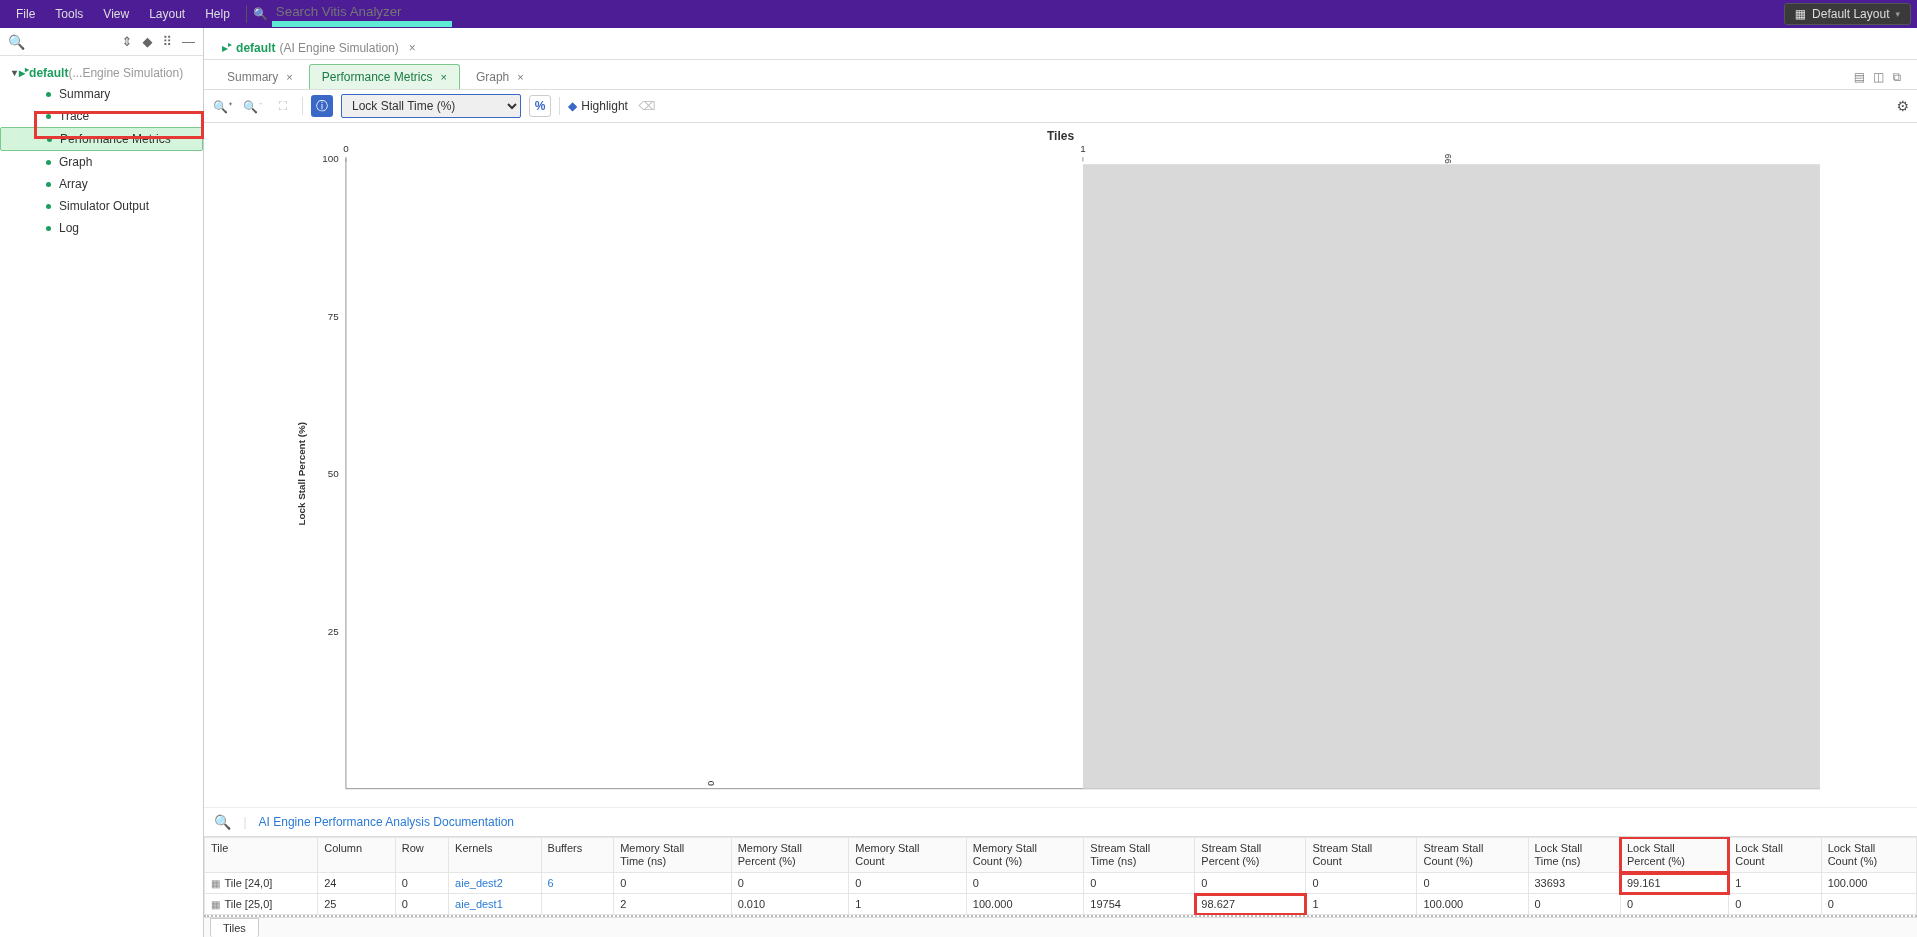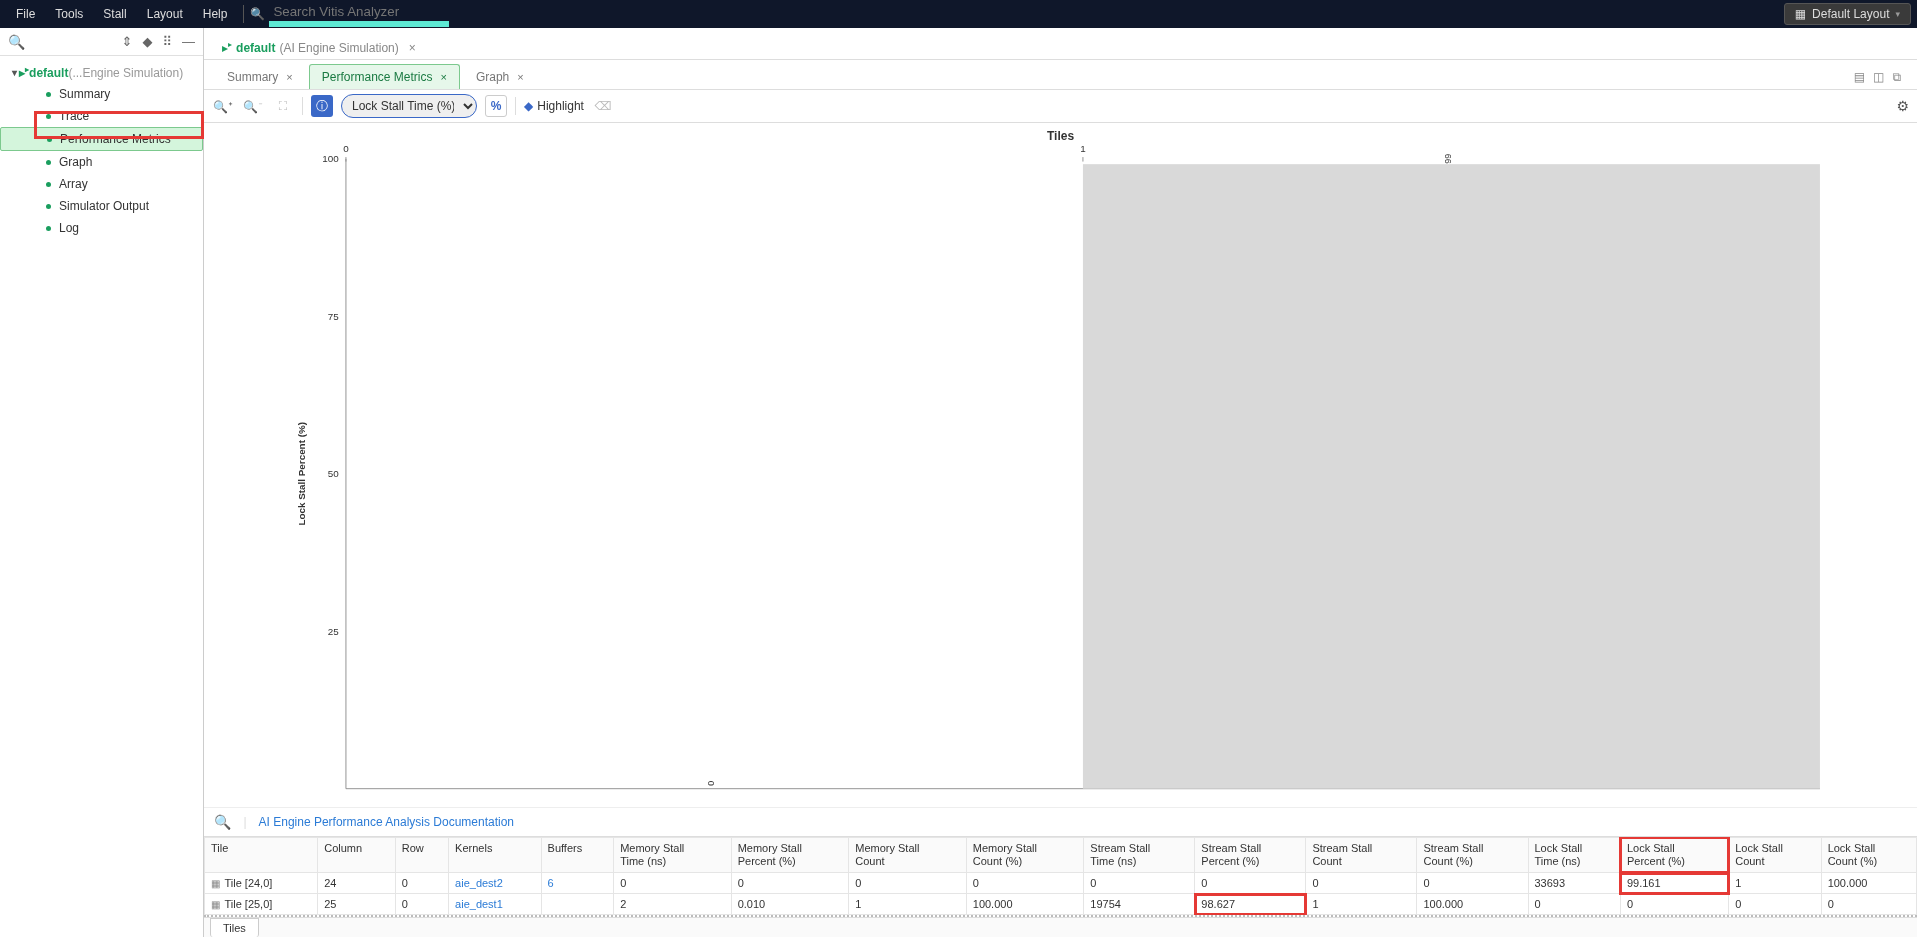--- a/index.html
+++ b/index.html
@@ -1,19 +1,19 @@
 <!DOCTYPE html>
 <html><head>
 <meta charset="utf-8">
 <style>
   * { box-sizing: border-box; margin: 0; padding: 0; font-family: Arial, sans-serif; }
   body { font-size: 12px; background: #f5f5f5; color: #333; }
   
   
-  .menubar { background: #0f172a; height: 28px; display: flex; align-items: center; padding: 0 6px; color: #ddd; }
+  .menubar { background: #4c1d95; height: 28px; display: flex; align-items: center; padding: 0 6px; color: #ddd; }
   .menubar .menu-item { padding: 4px 10px; cursor: pointer; font-size: 12px; }
   .menubar .sep { width: 1px; height: 18px; background: #555; margin: 0 6px; }
   .menubar .search-box { display: flex; align-items: center; color: #888; }
   .menubar .search-box input { background: transparent; border: none; border-bottom: 6px solid #5eead4; color: #ccc; padding: 2px 4px; width: 180px; }
   .menubar .search-icon { margin-right: 4px; font-size: 12px; }
   .menubar .spacer { flex: 1; }
   .layout-btn { background: #3a3a3a; border: 1px solid #555; border-radius: 3px; padding: 3px 10px; color: #ddd; display: flex; align-items: center; gap: 6px; font-size: 12px; }
   .layout-btn .chev { font-size: 9px; color: #999; }
   
   
@@ -50,21 +50,21 @@
   .inner-tab.active { border: 1px solid #7cc98e; border-bottom: none; background: #e6f7ea; color: #1a7a42; }
   .inner-tab .close { font-size: 11px; cursor: pointer; }
   .inner-tabs .spacer { flex: 1; }
   .inner-tabs .dockicons { display:flex; gap: 8px; color: #888; padding-right: 6px;}
   
   
   .ana-toolbar { border-bottom: 1px solid #ddd; padding: 4px 8px; display: flex; align-items: center; gap: 8px; background: #fff; }
   .ana-toolbar .tbtn { width: 22px; height: 22px; display: inline-flex; align-items: center; justify-content: center; border-radius: 3px; cursor: pointer; color: #555; }
   .ana-toolbar .tbtn.disabled { color: #bbb; }
   .ana-toolbar .tbtn.active { background: #3a68c7; color: #fff; }
-  .ana-toolbar select { border: 1px solid #3a68c7; padding: 3px 6px; width: 136px; border-radius: 12px; font-size: 12px; color: #333;}
+  .ana-toolbar select { border: 1px solid #3a68c7; padding: 3px 6px; width: 180px; border-radius: 2px; font-size: 12px; color: #333;}
   .ana-toolbar .pct-toggle { border: 1px solid #ccc; width: 22px; height: 22px; display: inline-flex; align-items: center; justify-content: center; font-weight: 700; color: #3a68c7; border-radius: 3px; cursor: pointer;}
   .ana-toolbar .hl { display: flex; align-items: center; gap: 4px; color: #333; cursor: pointer;}
   .ana-toolbar .hl .hicon { color: #3a68c7; }
   .ana-toolbar .vsep { width: 1px; height: 18px; background: #ddd; }
   .ana-toolbar .spacer { flex: 1; }
   .ana-toolbar .gear { color: #555; cursor: pointer; font-size: 14px;}
   
   
   .chart-wrap { flex: 1; position: relative; background: #fff; overflow: hidden; min-height: 300px;}
   .chart-title-top { position: absolute; top: 6px; left: 50%; transform: translateX(-50%); font-weight: 600; color: #333; font-size: 12px;}
@@ -91,21 +91,21 @@
   
   .redcell { outline: 3px solid #e53935; outline-offset: -2px; }
   .redcell-th { outline: 3px solid #e53935; outline-offset: -2px; }
 </style>
 </head>
 <body>
 
 <div class="menubar">
   <div class="menu-item"><span>File</span></div>
   <div class="menu-item"><span>Tools</span></div>
-  <div class="menu-item"><span>Stall</span></div>
+  <div class="menu-item"><span>View</span></div>
   <div class="menu-item"><span>Layout</span></div>
   <div class="menu-item"><span>Help</span></div>
   <div class="sep"></div>
   <div class="search-box">
     <span class="search-icon">🔍</span>
     <input type="text" placeholder="Search Vitis Analyzer" style="">
   </div>
   <div class="spacer"></div>
   <div class="layout-btn">
     <span>▦</span>

